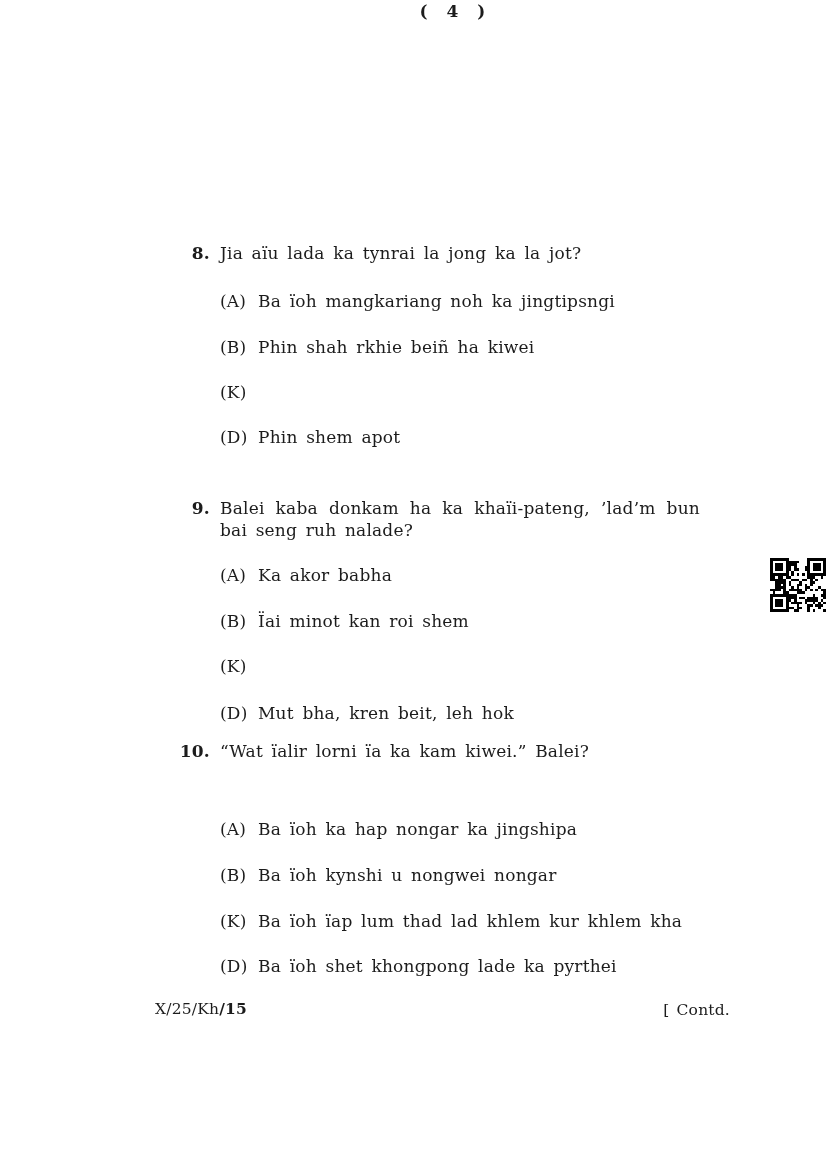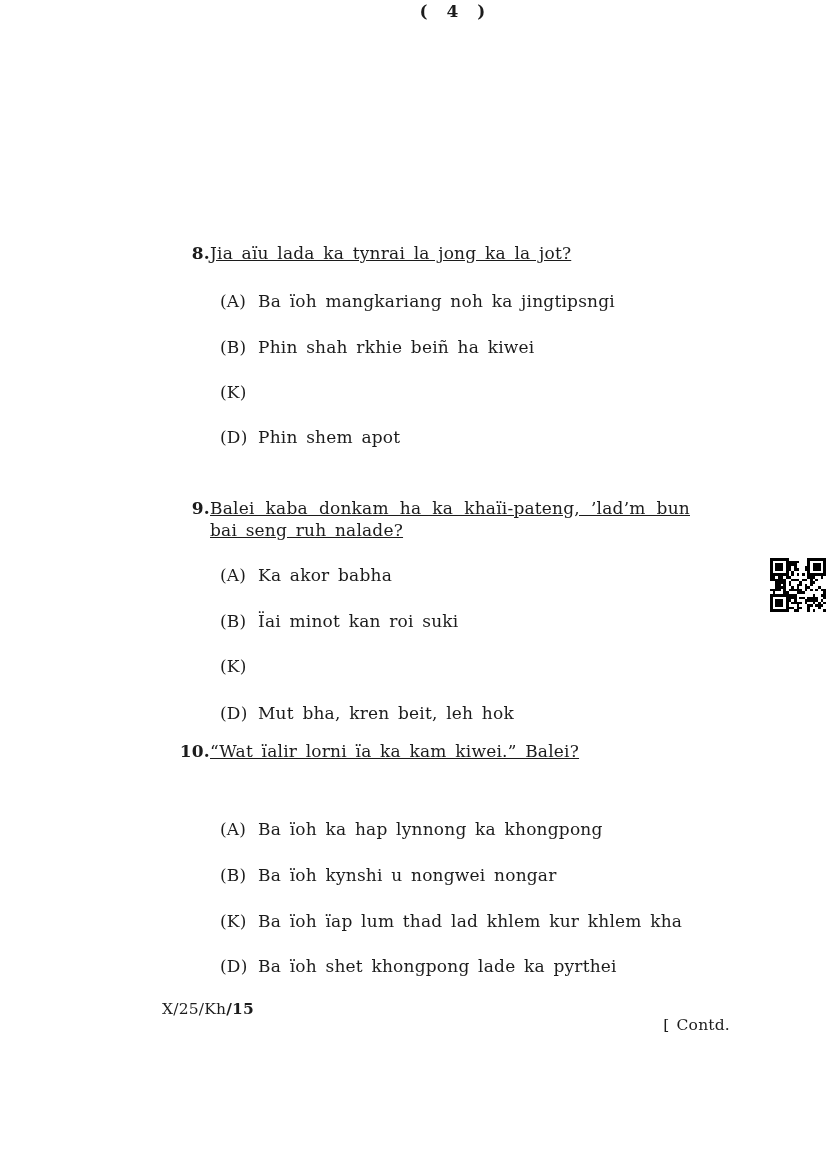--- a/index.html
+++ b/index.html
@@ -15,28 +15,28 @@
     color: #1c1c1c;
     overflow: hidden;
   }
   .row { position: absolute; font-size: 17px; line-height: 22px; word-spacing: 3px; letter-spacing: 0.2px; }
   .page-number {
     left: 185px; width: 540px; text-align: center;
     font-weight: bold; font-size: 17px; letter-spacing: 5px;
   }
   .q-row { left: 165px; width: 545px; display: flex; }
   .q-num { width: 45px; text-align: right; font-weight: bold; flex: none; }
-  .q-text { width: 480px; text-align: justify; text-decoration: underline; }
+  .q-text { margin-left: 10px; width: 480px; text-align: justify; }
   .opt-row { left: 220px; width: 500px; display: flex; }
   .opt-label { width: 32px; flex: none; }
   .opt-text { margin-left: 6px; }
   .footer-row { left: 0; width: 827px; font-size: 15.5px; word-spacing: 2px; }
-  .footer-left { position: absolute; left: 155px; top: 0; margin-left: 7px; }
+  .footer-left { position: absolute; left: 155px; top: 0; }
   .footer-left .bold { font-weight: bold; }
-  .footer-right { position: absolute; right: 97px; top: 16px; }
+  .footer-right { position: absolute; right: 97px; top: 1px; }
   .qr-box {
     position: absolute; left: 770px; top: 558px;
     width: 56px; height: 54px; background: #ffffff;
   }
   .qr-box svg { display: block; width: 56px; height: 54px; }
 </style>
 </head>
 <body>
 
 <div class="page">
@@ -66,37 +66,37 @@
   <div class="row q-row" style="top:497px">
     <span class="q-num">9.</span>
     <span class="q-text">Balei kaba donkam ha ka khaïi-pateng, ’lad’m bun bai seng ruh nalade?</span>
   </div>
   <div class="row opt-row" style="top:564px">
     <span class="opt-label">(A)</span>
     <span class="opt-text">Ka akor babha</span>
   </div>
   <div class="row opt-row" style="top:610px">
     <span class="opt-label">(B)</span>
-    <span class="opt-text">Ïai minot kan roi suki</span>
+    <span class="opt-text">Ïai minot kan roi shem</span>
   </div>
   <div class="row opt-row" style="top:655px">
     <span class="opt-label">(K)</span>
   </div>
   <div class="row opt-row" style="top:702px">
     <span class="opt-label">(D)</span>
     <span class="opt-text">Mut bha, kren beit, leh hok</span>
   </div>
 
   <div class="row q-row" style="top:740px">
     <span class="q-num">10.</span>
     <span class="q-text">“Wat ïalir lorni ïa ka kam kiwei.” Balei?</span>
   </div>
   <div class="row opt-row" style="top:818px">
     <span class="opt-label">(A)</span>
-    <span class="opt-text">Ba ïoh ka hap lynnong ka khongpong</span>
+    <span class="opt-text">Ba ïoh ka hap nongar ka jingshipa</span>
   </div>
   <div class="row opt-row" style="top:864px">
     <span class="opt-label">(B)</span>
     <span class="opt-text">Ba ïoh kynshi u nongwei nongar</span>
   </div>
   <div class="row opt-row" style="top:910px">
     <span class="opt-label">(K)</span>
     <span class="opt-text">Ba ïoh ïap lum thad lad khlem kur khlem kha</span>
   </div>
   <div class="row opt-row" style="top:955px">

